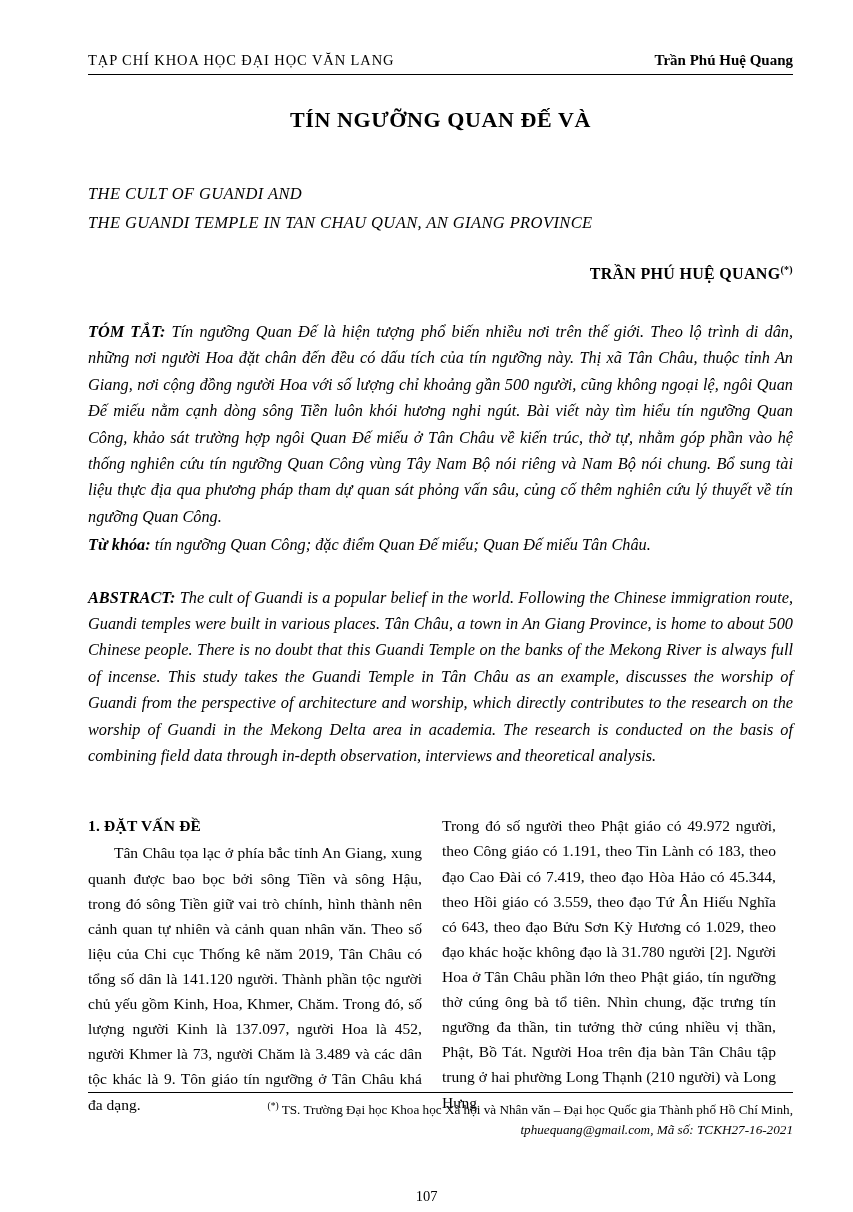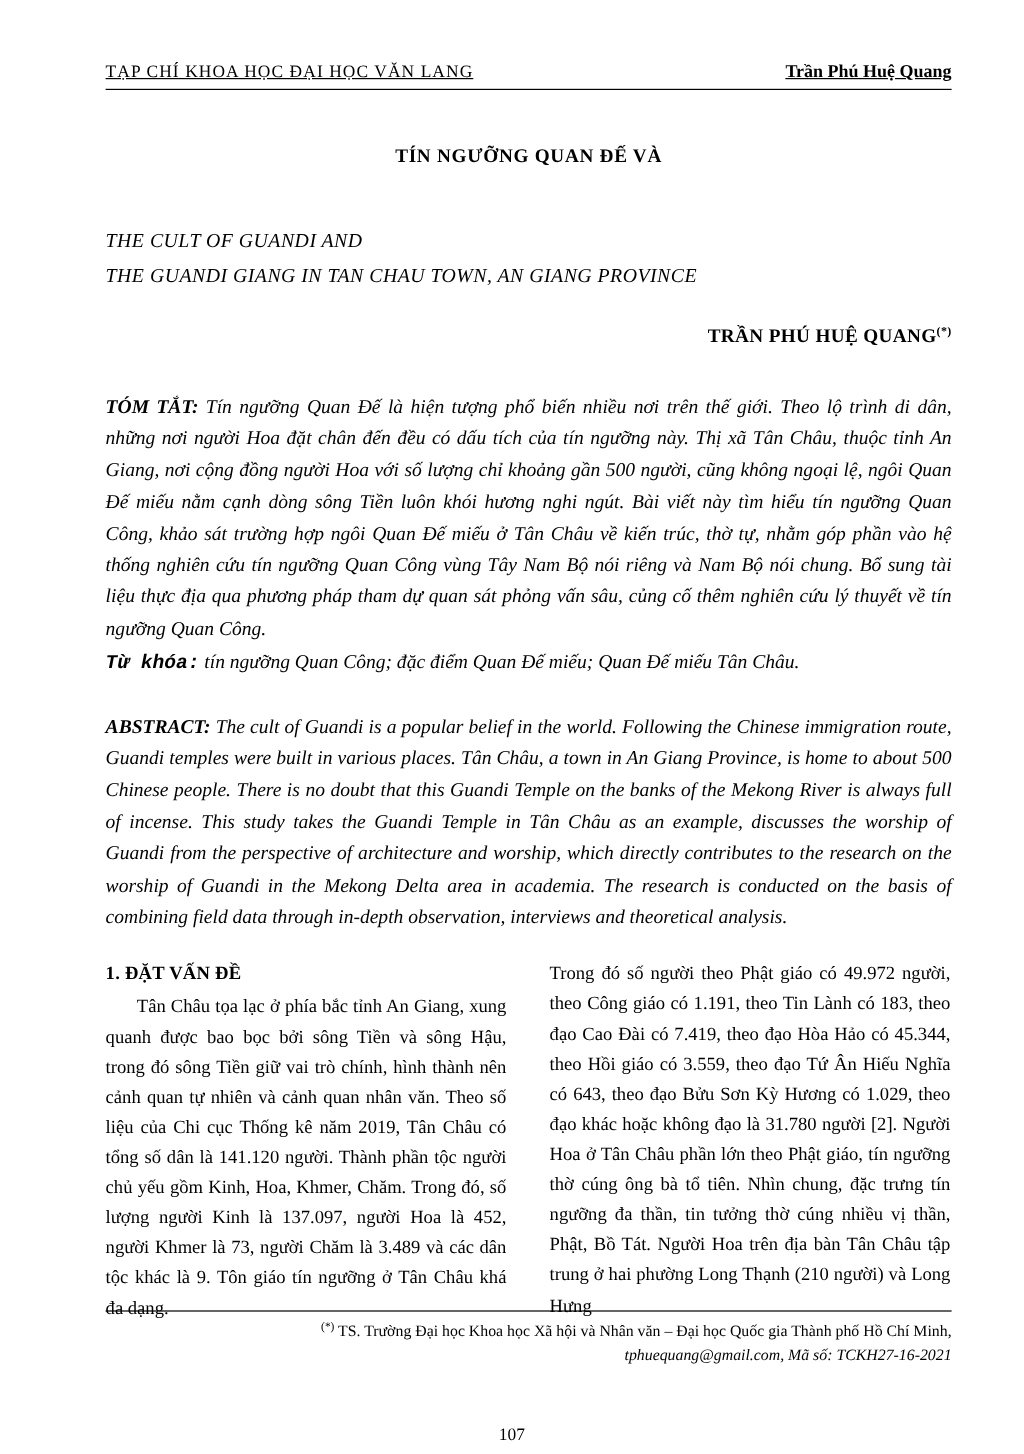--- a/index.html
+++ b/index.html
@@ -30,41 +30,40 @@
     width: 705px;
   }
 
   
   .runhead {
     display: flex;
     justify-content: space-between;
     align-items: flex-end;
     border-bottom: 1.6px solid #000;
     padding-bottom: 5px;
-    text-decoration: underline;
   }
   .runhead-left {
     font-family: "Liberation Serif", serif;
     font-size: 14.5px;
     letter-spacing: 0.9px;
   }
   .runhead-right {
     font-family: "Liberation Serif", serif;
     font-size: 15px;
     font-weight: bold;
   }
 
   
   .title-vn {
     text-align: center;
-    font-size: 16px;
+    font-size: 22px;
     font-weight: bold;
     letter-spacing: 0.6px;
     line-height: 1.5;
-    margin-top: 44px;
+    margin-top: 28px;
   }
   .title-vn .line2 { display: block; }
 
   .title-en {
     font-size: 16.5px;
     font-style: italic;
     letter-spacing: 0.4px;
     line-height: 1.75;
     margin-top: 44px;
   }
@@ -93,29 +92,29 @@
     font-weight: bold;
     font-style: italic;
   }
   .kw {
     margin-top: 2px;
     font-size: 16.3px;
     font-style: italic;
     line-height: 1.62;
     text-align: justify;
   }
-  .kw .lead { font-weight: bold; font-style: italic; font-family: Liberation Mono, monospace; }
+  .kw .lead { font-weight: bold; font-style: italic; }
 
   .abs-en { margin-top: 26px; }
 
   
   .cols {
-    margin-top: 22px;
+    margin-top: 44px;
     display: flex;
-    gap: 36px;
+    gap: 20px;
   }
   .col {
     width: 334px;
     font-size: 15.5px;
     line-height: 1.62;
     text-align: justify;
   }
   .sec-head {
     font-weight: bold;
     font-size: 15.5px;
@@ -163,21 +162,21 @@
       <div class="runhead-left">TẠP CHÍ KHOA HỌC ĐẠI HỌC VĂN LANG</div>
       <div class="runhead-right">Trần Phú Huệ Quang</div>
     </div>
 
     <div class="title-vn">
       <span>TÍN NGƯỠNG QUAN ĐẾ VÀ</span>
     </div>
 
     <div class="title-en">
       <div>THE CULT OF GUANDI AND</div>
-      <div>THE GUANDI GIANG IN TAN CHAU TOWN, AN GIANG PROVINCE</div>
+      <div>THE GUANDI TEMPLE IN TAN CHAU QUAN, AN GIANG PROVINCE</div>
     </div>
 
     <div class="author">
       <span>TRẦN PHÚ HUỆ QUANG</span><sup>(*)</sup>
     </div>
 
     <div class="abs-block">
       <span class="lead">TÓM TẮT:</span><span> Tín ngưỡng Quan Đế là hiện tượng phổ biến nhiều nơi trên thế giới. Theo lộ trình di dân, những nơi người Hoa đặt chân đến đều có dấu tích của tín ngưỡng này. Thị xã Tân Châu, thuộc tỉnh An Giang, nơi cộng đồng người Hoa với số lượng chỉ khoảng gần 500 người, cũng không ngoại lệ, ngôi Quan Đế miếu nằm cạnh dòng sông Tiền luôn khói hương nghi ngút. Bài viết này tìm hiểu tín ngưỡng Quan Công, khảo sát trường hợp ngôi Quan Đế miếu ở Tân Châu về kiến trúc, thờ tự, nhằm góp phần vào hệ thống nghiên cứu tín ngưỡng Quan Công vùng Tây Nam Bộ nói riêng và Nam Bộ nói chung. Bổ sung tài liệu thực địa qua phương pháp tham dự quan sát phỏng vấn sâu, củng cố thêm nghiên cứu lý thuyết về tín ngưỡng Quan Công.</span>
     </div>
     <div class="kw">

